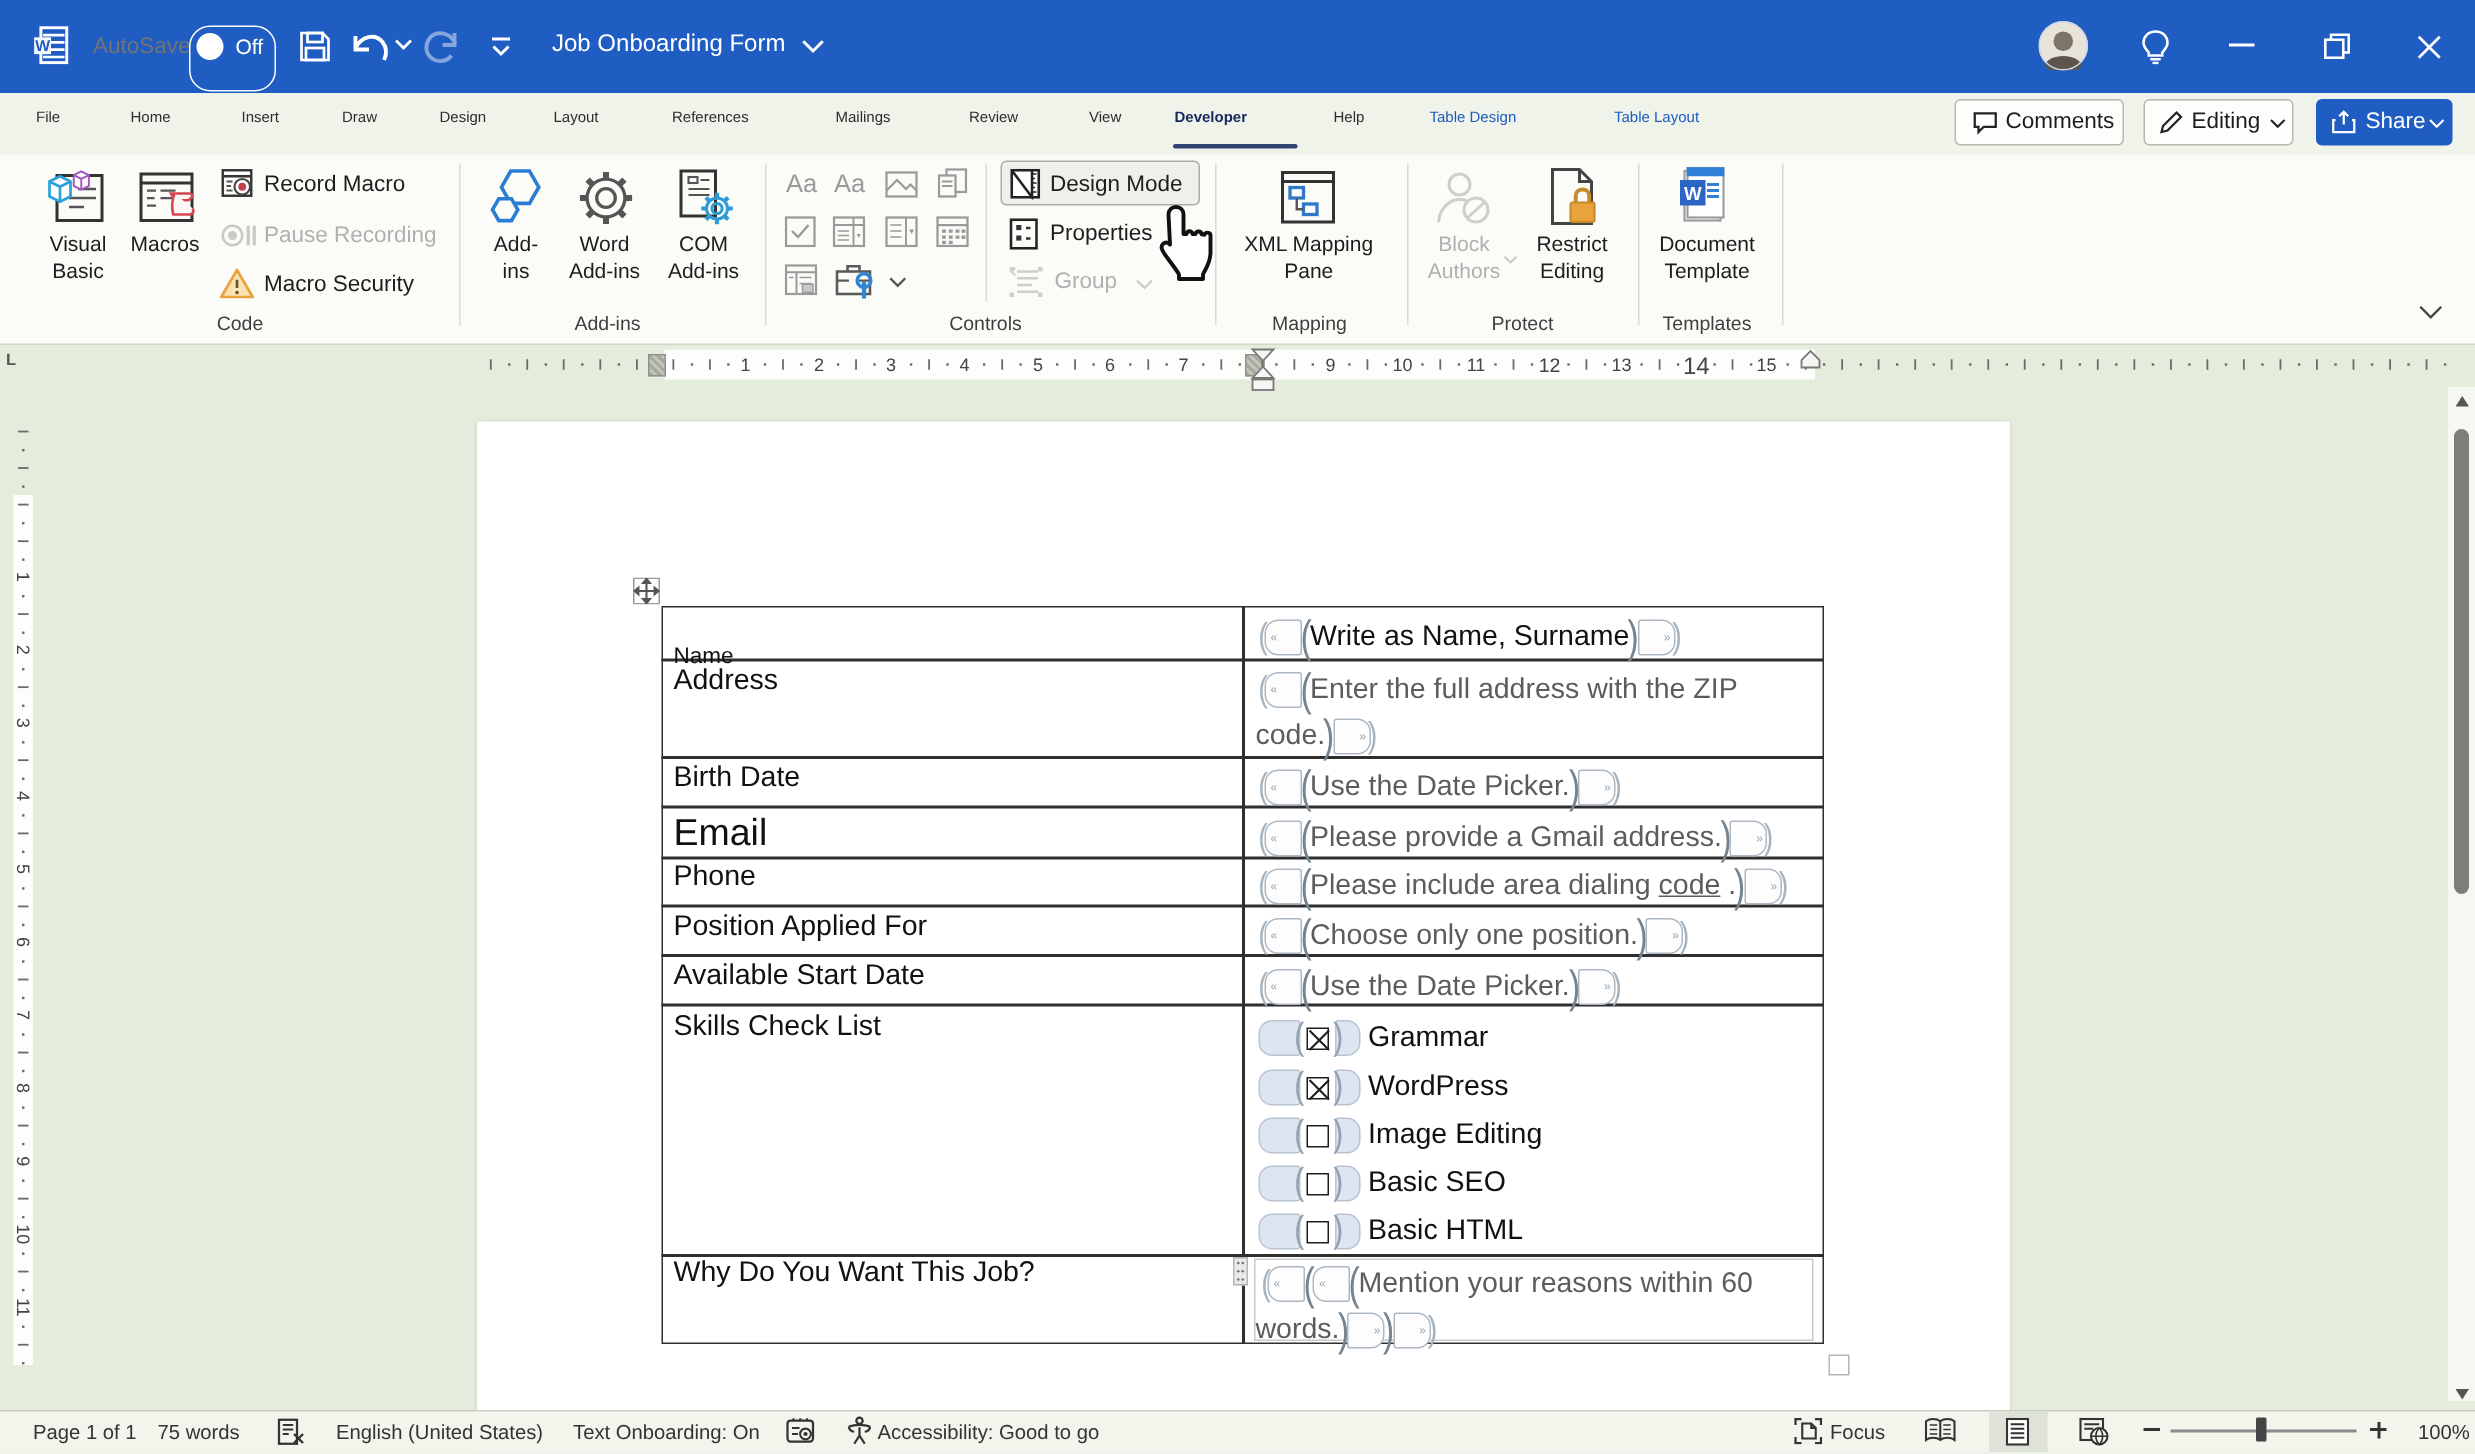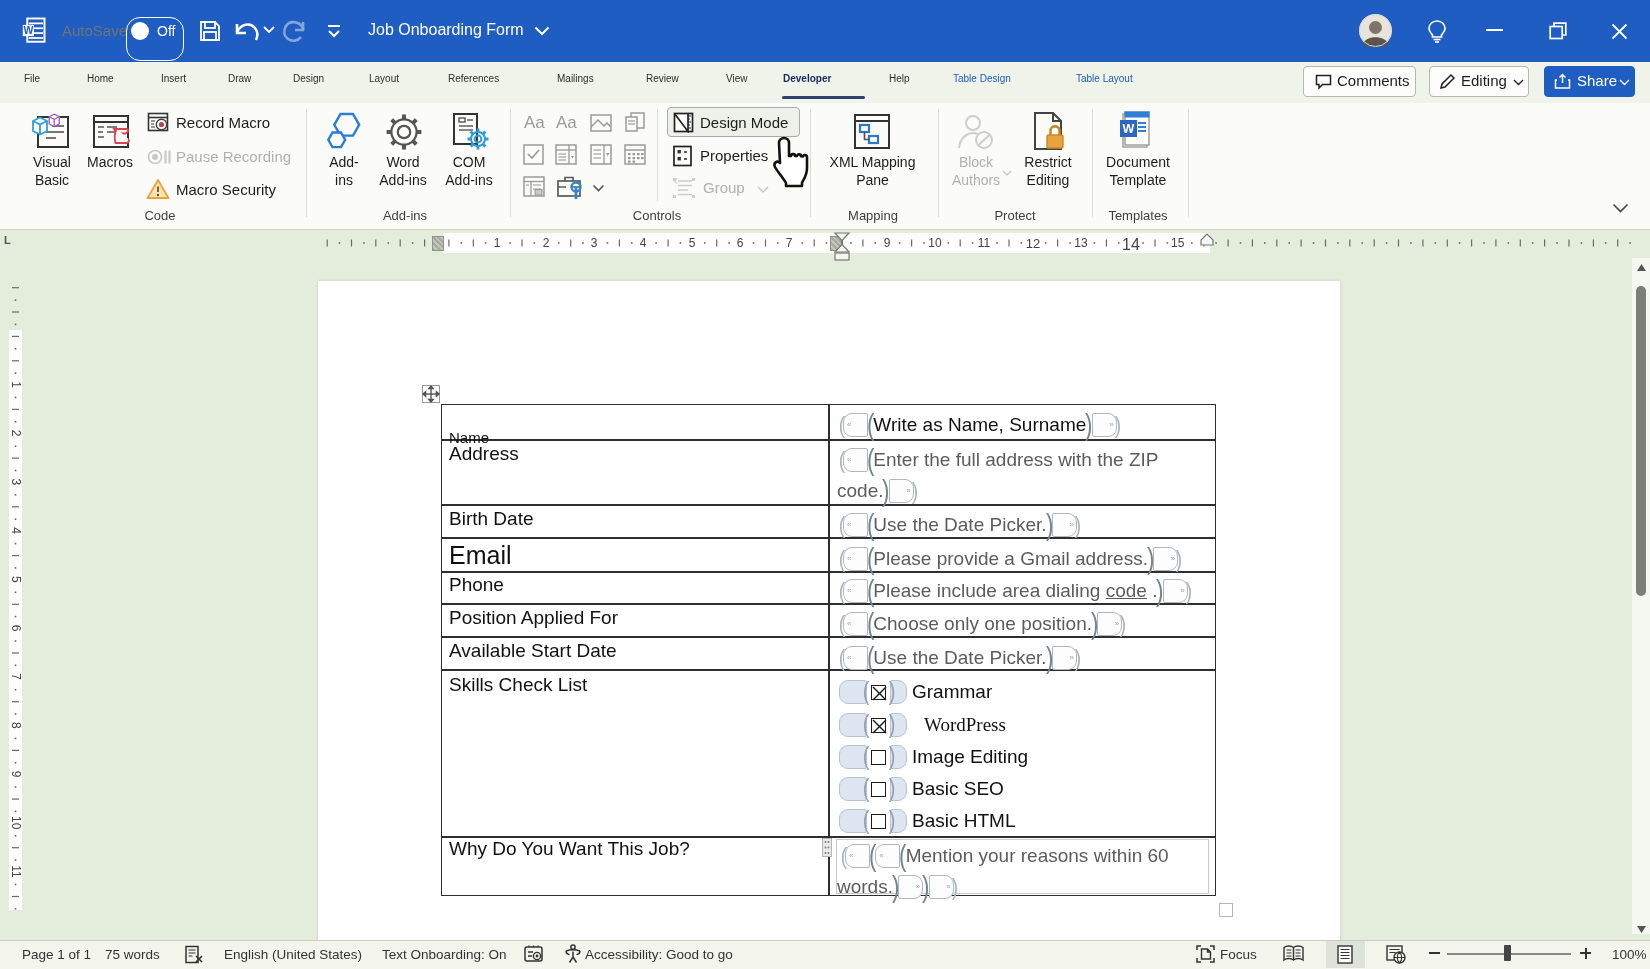--- a/index.html
+++ b/index.html
@@ -739,21 +739,21 @@
       </span>
       <span class="cbx x">
         <svg width="19" height="19" viewBox="0 0 19 19">
           <line x1="3" y1="3" x2="16" y2="16" stroke="#1d1d1d" stroke-width="1.4"></line>
           <line x1="16" y1="3" x2="3" y2="16" stroke="#1d1d1d" stroke-width="1.4"></line>
         </svg>
       </span>
       <span class="tg e fill" style="width:17px;">
         <span class="pin" style="left:-3px;">)</span>
       </span>
-      <span class="bk" style="margin-left:17px;font-family:Liberation Serif, serif;">WordPress</span>
+      <span class="bk" style="margin-left:5px;">WordPress</span>
     </div>
     <div class="ccrow" style="left:839px;top:744px;">
       <span class="tg s fill" style="width:28px;">
         <span class="pin" style="right:-4px;">(</span>
       </span>
       <span class="cbx"></span>
       <span class="tg e fill" style="width:17px;">
         <span class="pin" style="left:-3px;">)</span>
       </span>
       <span class="bk" style="margin-left:5px;">Image Editing</span>

